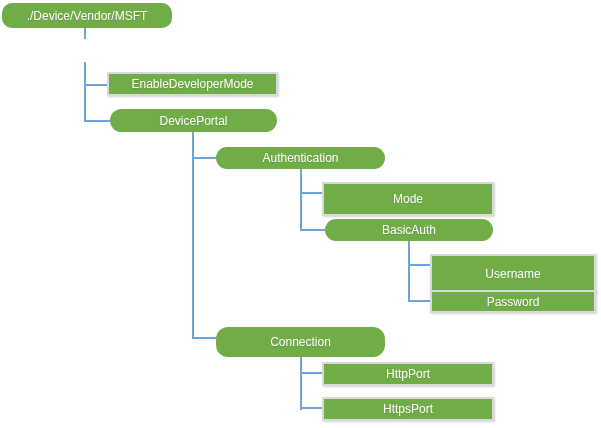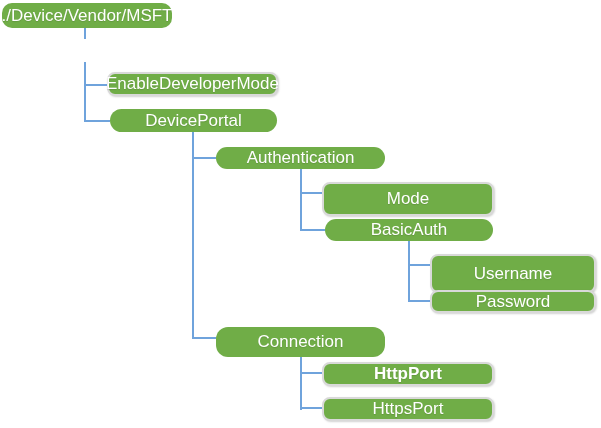--- a/index.html
+++ b/index.html
@@ -20,48 +20,48 @@
   .line {
     position: absolute;
     background: var(--connector, #6FA3DC);
     z-index: 1;
   }
   .node {
     position: absolute;
     box-sizing: border-box;
     background: var(--node-fill, #70AD47);
     color: var(--node-text, #FFFFFF);
-    font-size: 17px;
+    font-size: 12px;
     display: flex;
     align-items: center;
     justify-content: center;
     white-space: nowrap;
     z-index: 2;
     text-shadow: 0 1px 1px rgba(0,0,0,0.12);
   }
   .node.root  { border-radius: 10px; }
   .node.pill  { border-radius: 12px; }
   .node.leaf  {
     border: 2px solid var(--leaf-border, #D9D9D9);
     box-shadow: 1px 1px 2px rgba(0,0,0,0.18);
-    border-radius: 8px;
+    border-radius: 0;
   }
 
   
   .n-msft        { left: 2px;   top: 3px;   width: 170px; height: 25px; }
   .n-devsetup    { left: 2px;   top: 39px;  width: 167px; height: 23px; }
   .n-enabledev   { left: 107px; top: 72px;  width: 171px; height: 24px; }
   .n-devportal   { left: 110px; top: 109px; width: 167px; height: 23px; }
   .n-auth        { left: 216px; top: 147px; width: 169px; height: 22px; }
   .n-mode        { left: 322px; top: 182px; width: 172px; height: 34px; }
   .n-basicauth   { left: 325px; top: 219px; width: 168px; height: 22px; }
   .n-username    { left: 430px; top: 254px; width: 166px; height: 39px; }
   .n-password    { left: 430px; top: 290px; width: 166px; height: 23px; }
   .n-connection  { left: 216px; top: 327px; width: 169px; height: 30px; }
-  .n-httpport    { left: 322px; top: 362px; width: 172px; height: 24px; font-weight: bold; }
+  .n-httpport    { left: 322px; top: 362px; width: 172px; height: 24px; }
   .n-httpsport   { left: 322px; top: 397px; width: 172px; height: 24px; text-align: center; }
 
   
   .l-v-msft      { left: 84px;  top: 28px;  width: 2px;  height: 11px; }
   .l-v-devsetup  { left: 84px;  top: 62px;  width: 2px;  height: 60px; }
   .l-h-enabledev { left: 84px;  top: 84px;  width: 23px; height: 2px; }
   .l-h-devportal { left: 84px;  top: 120px; width: 26px; height: 2px; }
   .l-v-devportal { left: 192px; top: 132px; width: 2px;  height: 207px; }
   .l-h-auth      { left: 192px; top: 157px; width: 24px; height: 2px; }
   .l-h-conn      { left: 192px; top: 337px; width: 24px; height: 2px; }

